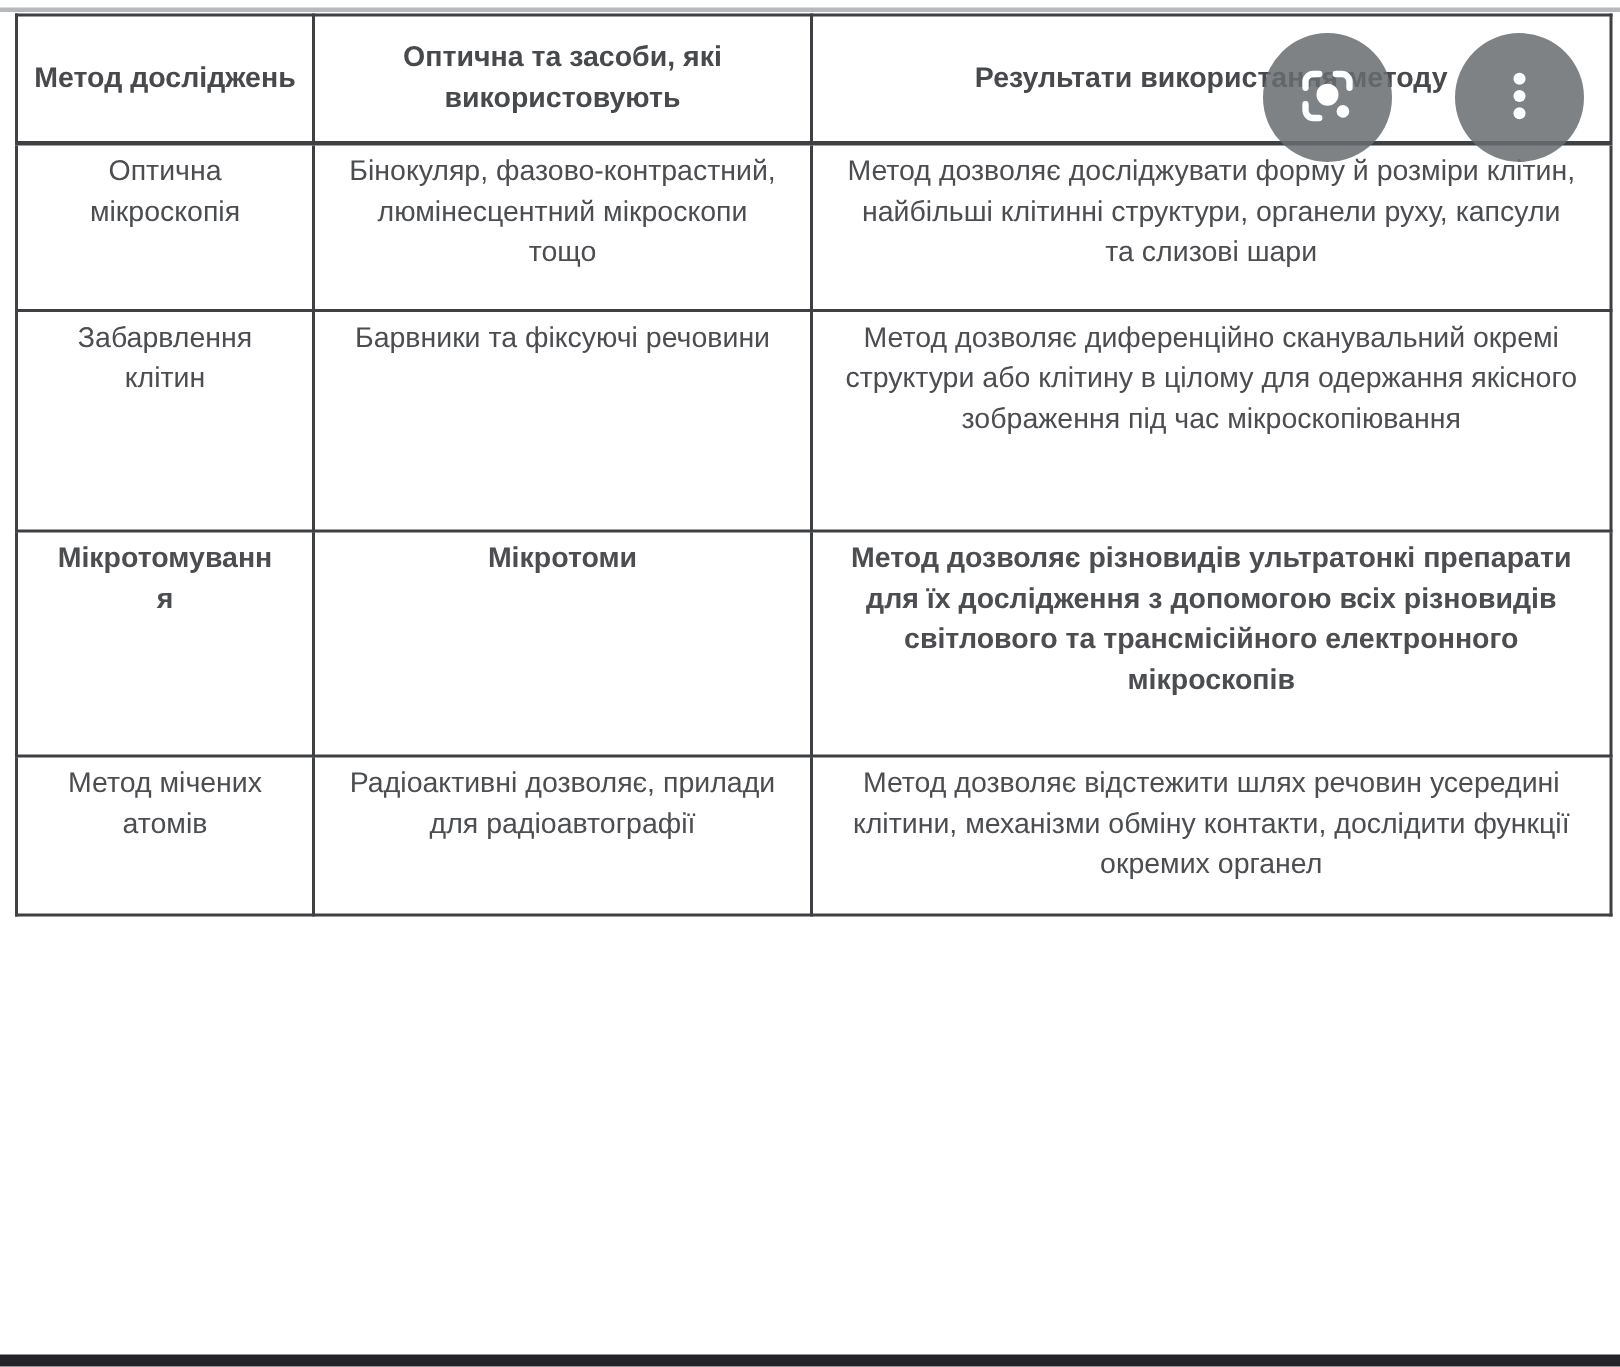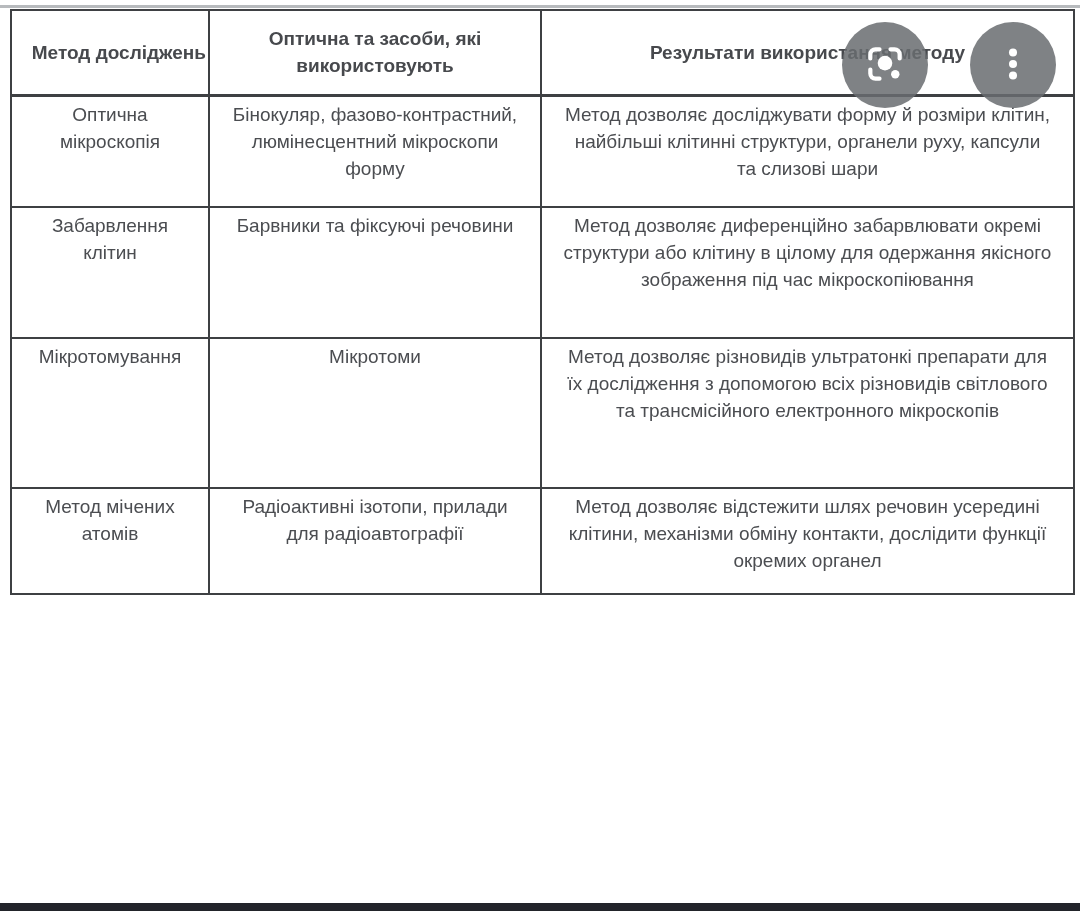--- a/index.html
+++ b/index.html
@@ -32,26 +32,26 @@
     overflow:hidden;
     word-wrap:break-word;
   }
   .methods-table thead th {
     vertical-align:middle;
     font-weight:bold;
     border-bottom-width:3px;
     padding:4px 2px;
     color:#47494d;
   }
-  .methods-table th.h1 { text-align:right; padding-left:2px; }
+  .methods-table th.h1 { text-align:center; padding-left:2px; }
   tr.hdr { height:85px; }
   tr.r1 { height:112px; }
   tr.r2 { height:112px; }
-  tr.r3 { height:131px; }
-  tr.r4 { height:150px; }
+  tr.r3 { height:147px; }
+  tr.r4 { height:150px;font-weight:bold; }
   tr.r5 { height:156px; }
   tr.r6 { height:106px; }
   .fab {
     position:absolute;
     width:86px; height:86px;
     border-radius:50%;
     background:rgba(104,108,112,0.85);
     border:none;
     display:flex; align-items:center; justify-content:center;
     cursor:pointer; padding:0;
@@ -80,36 +80,36 @@
     <thead>
       <tr class="hdr">
         <th class="h1">Метод досліджень</th>
         <th>Оптична та засоби, які використовують</th>
         <th>Результати використання методу</th>
       </tr>
     </thead>
     <tbody>
       <tr class="r1">
         <td>Оптична мікроскопія</td>
-        <td>Бінокуляр, фазово-контрастний, люмінесцентний мікроскопи форму</td>
+        <td>Бінокуляр, фазово-контрастний, люмінесцентний мікроскопи тощо</td>
         <td>Метод дозволяє досліджувати форму й розміри клітин, найбільші клітинні структури, органели руху, капсули та слизові шари</td>
       </tr>
       <tr class="r3">
         <td>Забарвлення клітин</td>
         <td>Барвники та фіксуючі речовини</td>
-        <td>Метод дозволяє диференційно забарвлювати окремі структури або клітину в цілому для одержання якісного зображення під час мікроскопіювання</td>
+        <td>Метод дозволяє диференційно сканувальний окремі структури або клітину в цілому для одержання якісного зображення під час мікроскопіювання</td>
       </tr>
       <tr class="r4">
         <td>Мікротомування</td>
         <td>Мікротоми</td>
         <td>Метод дозволяє різновидів ультратонкі препарати для їх дослідження з допомогою всіх різновидів світлового та трансмісійного електронного мікроскопів</td>
       </tr>
       <tr class="r6">
         <td>Метод мічених атомів</td>
-        <td>Радіоактивні ізотопи, прилади для радіоавтографії</td>
+        <td>Радіоактивні дозволяє, прилади для радіоавтографії</td>
         <td>Метод дозволяє відстежити шлях речовин усередині клітини, механізми обміну контакти, дослідити функції окремих органел</td>
       </tr>
     </tbody>
   </table>
 
   <button class="fab lens">
     <span>
       <svg width="44" height="44" viewBox="0 0 24 24">
         <path d="M4 9 V6.8 A2.8 2.8 0 0 1 6.8 4 H9" stroke="#ffffff" stroke-width="2.3" fill="none" stroke-linecap="round"></path>
         <path d="M15 4 H17.2 A2.8 2.8 0 0 1 20 6.8 V9" stroke="#ffffff" stroke-width="2.3" fill="none" stroke-linecap="round"></path>

